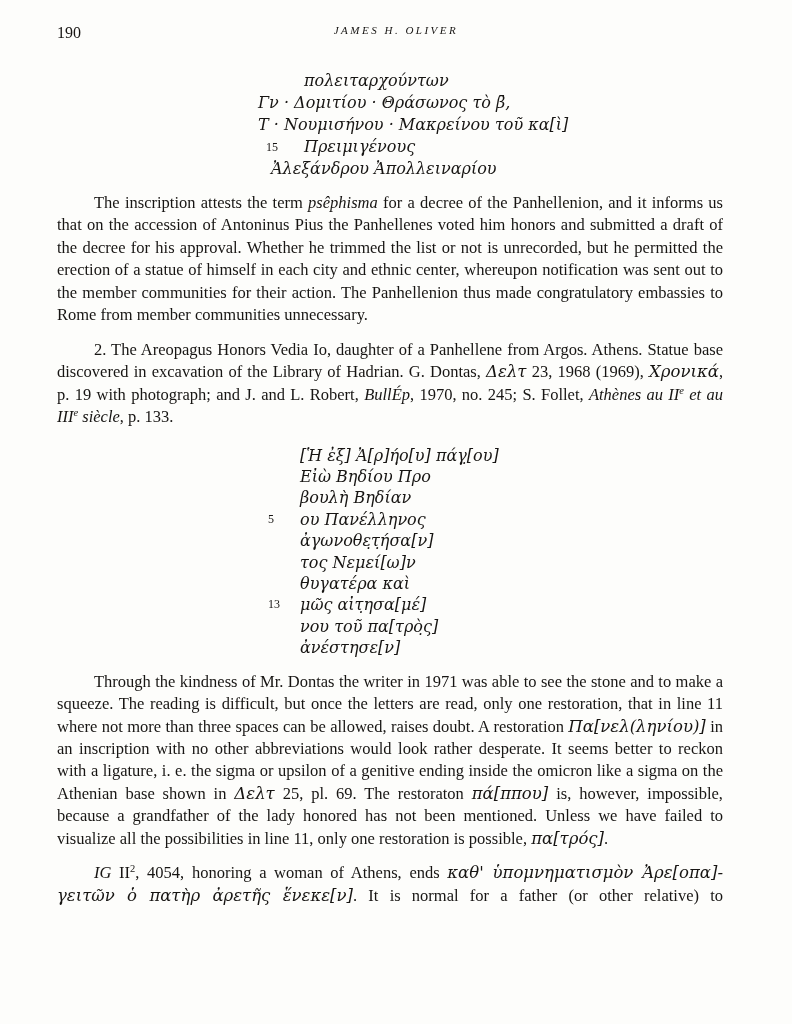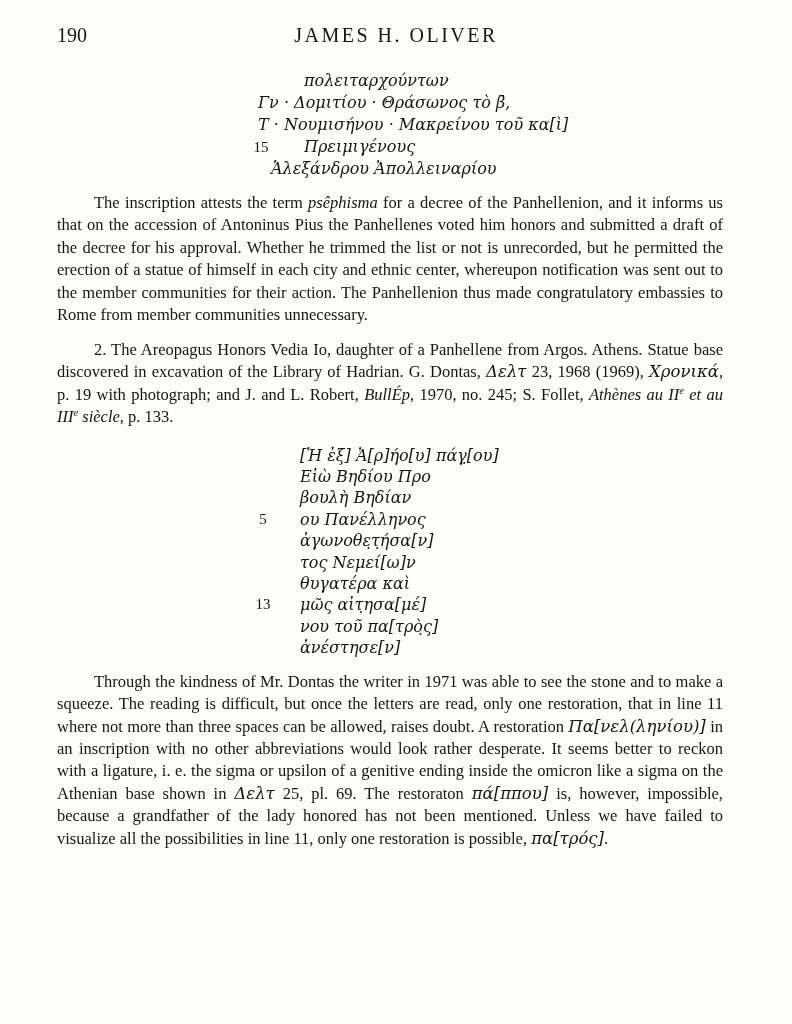--- a/index.html
+++ b/index.html
@@ -8,32 +8,32 @@
     width:792px; height:1024px;
     margin:0 auto;
     background:#fdfdfb;
     color:#171513;
     font-family:"Liberation Serif","DejaVu Serif",serif;
     box-sizing:border-box;
     padding:24px 57px 0 57px;
     overflow:hidden;
   }
   .header { position:relative; height:24px; }
-  .pagenum { position:absolute; left:0; top:0; font-size:20px;font-family:Liberation Serif, serif; }
-  .running-head { position:absolute; left:0; right:0; top:0; text-align:center; font-size:20px; letter-spacing:2.5px; }
+  .pagenum { position:absolute; left:0; top:0; font-size:16px;font-family:Liberation Serif, serif; }
+  .running-head { position:absolute; left:0; right:0; top:0; text-align:center; font-size:11px; letter-spacing:2.5px;font-style:italic; }
 
   .gk { font-family:"DejaVu Serif",serif; font-style:italic; }
   .it { font-style:italic; }
   sup { font-size:10.5px; line-height:0; }
 
   .inscription { font-size:16px; line-height:22px; }
   .insc1 { margin:22px 0 4px 201px; }
   .insc2 { margin:16px 0 12px 243px; line-height:21.4px; }
   .insc-line { position:relative; }
-  .insc-num { position:absolute; top:0; width:30px; text-align:center; font-family:"Liberation Serif",serif; font-style:normal; font-size:15px; color:#171513; }
+  .insc-num { position:absolute; top:0; width:30px; text-align:left; font-family:"Liberation Serif",serif; font-style:normal; font-size:12px; color:#171513;margin-left:20px; }
   .insc1 .insc-num { left:-12px; }
   .insc2 .insc-num { left:-52px; }
 
   .para {
     text-align:justify;
     text-indent:37px;
     font-size:16.5px;
     line-height:22.45px;
     margin:12px 12px 10px 0;
   }
@@ -69,14 +69,15 @@
       <div class="insc-line"><span class="insc-num"></span><span class="insc-text gk">ἀγωνοθε̣τ̣ήσα[ν]</span></div>
       <div class="insc-line"><span class="insc-num"></span><span class="insc-text gk">τος Νεμεί[ω]ν</span></div>
       <div class="insc-line"><span class="insc-num"></span><span class="insc-text gk">θυγατέρα καὶ</span></div>
       <div class="insc-line"><span class="insc-num">13</span><span class="insc-text gk">μῶς αἰτ̣ησα[μέ]</span></div>
       <div class="insc-line"><span class="insc-num"></span><span class="insc-text gk">νου τοῦ πα[τρὸ̣ς]</span></div>
       <div class="insc-line"><span class="insc-num"></span><span class="insc-text gk">ἀνέστησε[ν]</span></div>
     </div>
 
   <p class="para"><span>Through the kindness of Mr. Dontas the writer in 1971 was able to see the stone and to make a squeeze. The reading is difficult, but once the letters are read, only one restoration, that in line 11 where not more than three spaces can be allowed, raises doubt. A restoration </span><span class="gk">Πα[νελ(ληνίου)]</span><span> in an inscription with no other abbreviations would look rather desperate. It seems better to reckon with a ligature, i. e. the sigma or upsilon of a genitive ending inside the omicron like a sigma on the Athenian base shown in </span><span class="gk">Δελτ</span><span> 25, pl. 69. The restoraton </span><span class="gk">πά[ππου]</span><span> is, however, impossible, because a grandfather of the lady honored has not been mentioned. Unless we have failed to visualize all the possibilities in line 11, only one restoration is possible, </span><span class="gk">πα[τρός]</span><span>.</span></p>
 
+  <p class="para jlast"><span class="it">IG</span><span> II</span><sup>2</sup><span>, 4054, honoring a woman of Athens, ends </span><span class="gk">καθ' ὑπομνηματισμὸν Ἀρε[οπα]-γειτῶν ὁ πατὴρ ἀρετῆς ἕνεκε[ν]</span><span>. It is normal for a father (or other relative) to</span></p>
 
 </div>
 
 </body></html>

